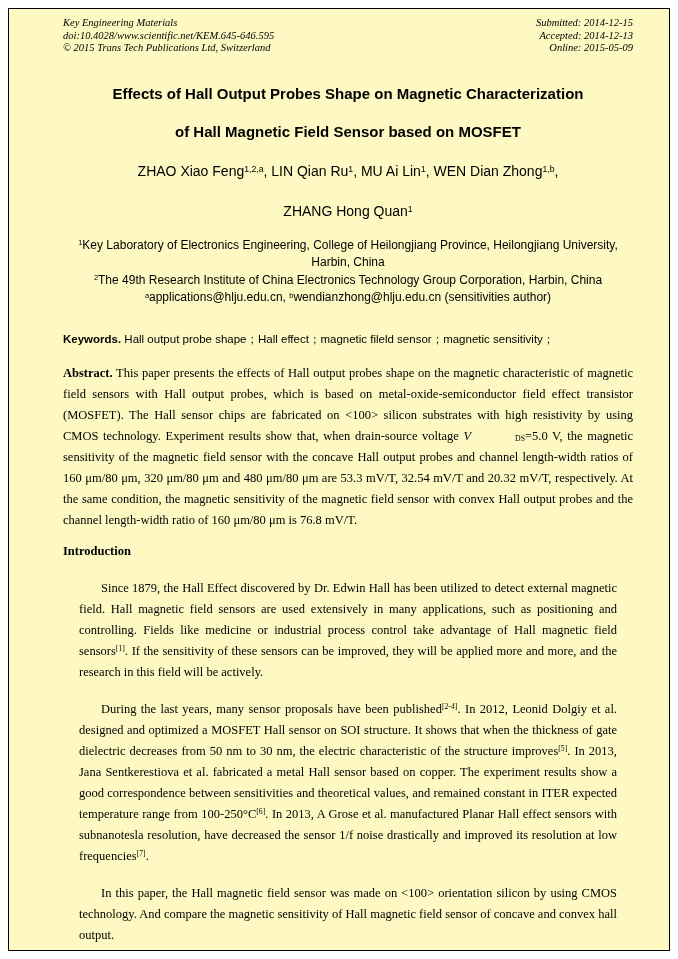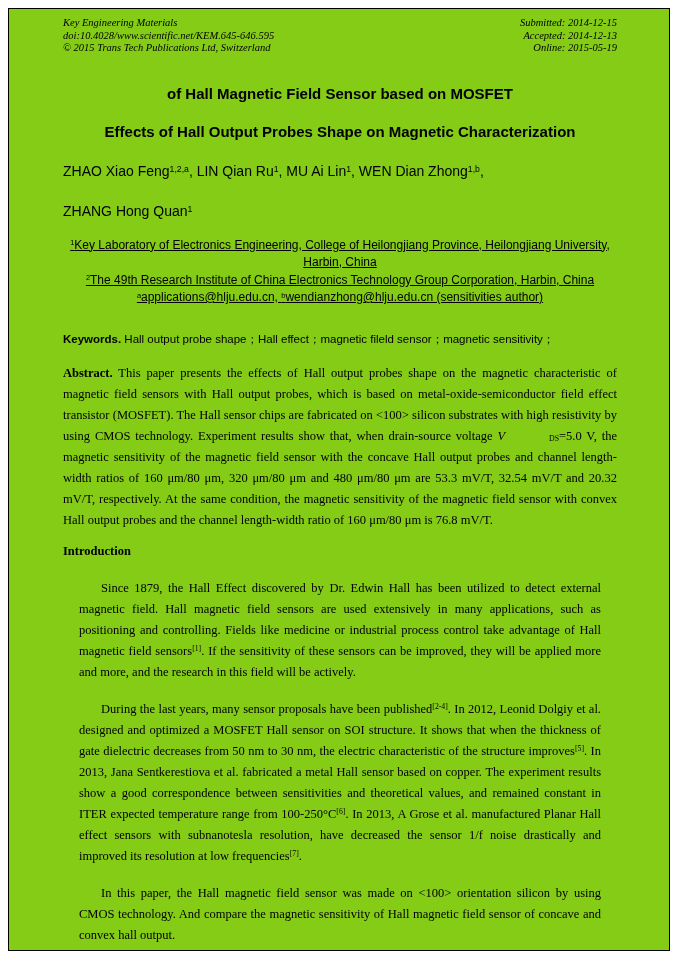--- a/index.html
+++ b/index.html
@@ -1,28 +1,28 @@
 <!DOCTYPE html>
 <html><head>
 <meta charset="utf-8">
 <style>
   html, body { margin:0; padding:0; background:#ffffff; }
   body { width:678px; height:959px; position:relative; font-family:"Liberation Serif", serif; color:#000; }
   .page { position:absolute; inset:0; padding:8px; box-sizing:border-box; }
-  .frame { border:1px solid #000; height:100%; box-sizing:border-box; padding:8px 52px 0 54px; overflow:hidden; background:#84cc16; }
+  .frame { border:1px solid #000; height:100%; box-sizing:border-box; padding:8px 36px 0 54px; overflow:hidden; background:#fef9c3; }
 
   .hdr { display:flex; justify-content:space-between; font-style:italic; font-size:10.5px; line-height:12.5px; font-family:"Liberation Serif", serif; }
   .hdr-right { text-align:right; }
 
   .title { margin:20px 0 0; }
   .title-line { display:block; text-align:center; font:bold 15px/38px "Liberation Sans", sans-serif; }
 
-  .authors-line { font:400 14px/40px "Liberation Sans", sans-serif; }
+  .authors-line { text-align:center; font:400 14px/40px "Liberation Sans", sans-serif; }
 
-  .affils { margin-top:6px;text-decoration:underline; }
+  .affils { margin-top:6px; }
   .affil { text-align:center; font:400 12px/17.5px "Liberation Sans", sans-serif; }
 
   .keywords { margin:24px 0 0; font:400 11.5px/16px "Liberation Sans", sans-serif; }
   .keywords b { font-weight:bold; }
 
   .abstract { margin:16px 0 0; }
   .abstract, .body-para { font:400 12.5px/21px "Liberation Serif", serif; text-align:justify; }
   .body-para { margin:16px; text-indent:22px; }
 
   .section-heading { margin:10px 0 0; font:bold 12.5px/21px "Liberation Serif", serif; text-align:left; }
@@ -40,27 +40,27 @@
 
     <header class="hdr">
       <div class="hdr-left">
         <div>Key Engineering Materials</div>
         <div>doi:10.4028/www.scientific.net/KEM.645-646.595</div>
         <div>© 2015 Trans Tech Publications Ltd, Switzerland</div>
       </div>
       <div class="hdr-right">
         <div>Submitted: 2014-12-15</div>
         <div>Accepted: 2014-12-13</div>
-        <div>Online: 2015-05-19</div>
+        <div>Online: 2015-05-09</div>
       </div>
     </header>
 
     <h1 class="title">
+      <span class="title-line">Effects of Hall Output Probes Shape on Magnetic Characterization</span>
       <span class="title-line">of Hall Magnetic Field Sensor based on MOSFET</span>
-      <span class="title-line">Effects of Hall Output Probes Shape on Magnetic Characterization</span>
     </h1>
 
     <div class="authors-line"><span>ZHAO Xiao Feng</span><sup>1,2,a</sup><span>, LIN Qian Ru</span><sup>1</sup><span>, MU Ai Lin</span><sup>1</sup><span>, WEN Dian Zhong</span><sup>1,b</sup><span>,</span></div>
     <div class="authors-line"><span>ZHANG Hong Quan</span><sup>1</sup></div>
 
     <div class="affils">
       <div class="affil"><sup>1</sup><span>Key Laboratory of Electronics Engineering, College of Heilongjiang Province, Heilongjiang University, Harbin, China</span></div>
       <div class="affil"><sup>2</sup><span>The 49th Research Institute of China Electronics Technology Group Corporation, Harbin, China</span></div>
       <div class="affil"><sup>a</sup><span>applications@hlju.edu.cn, </span><sup>b</sup><span>wendianzhong@hlju.edu.cn (sensitivities author)</span></div>
     </div>

